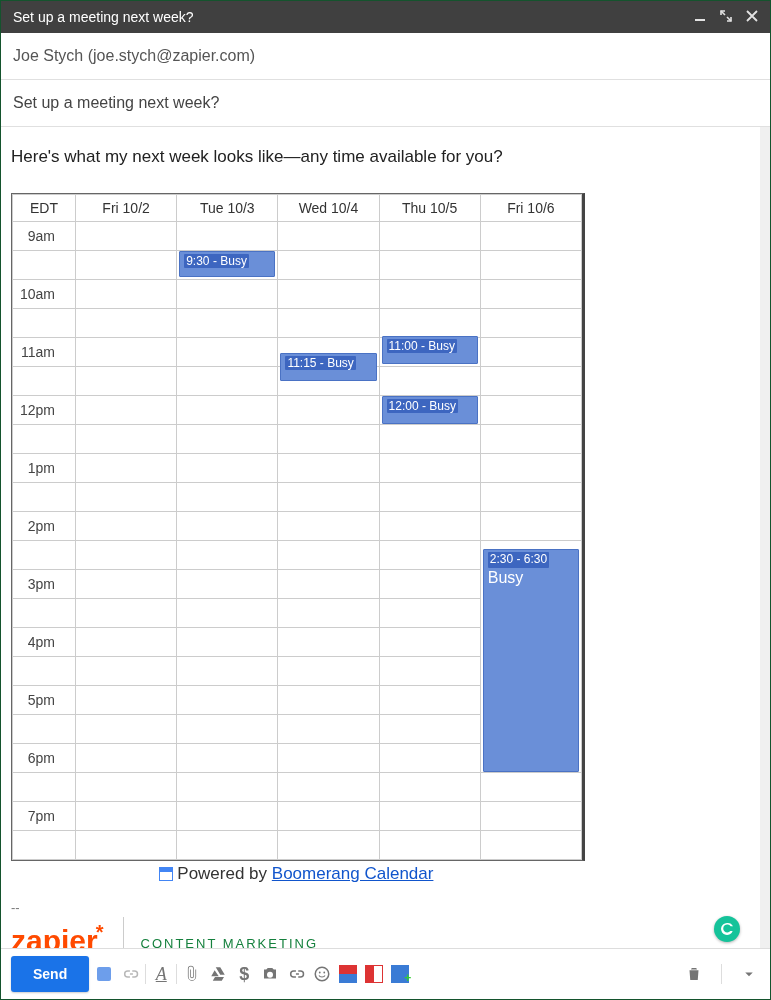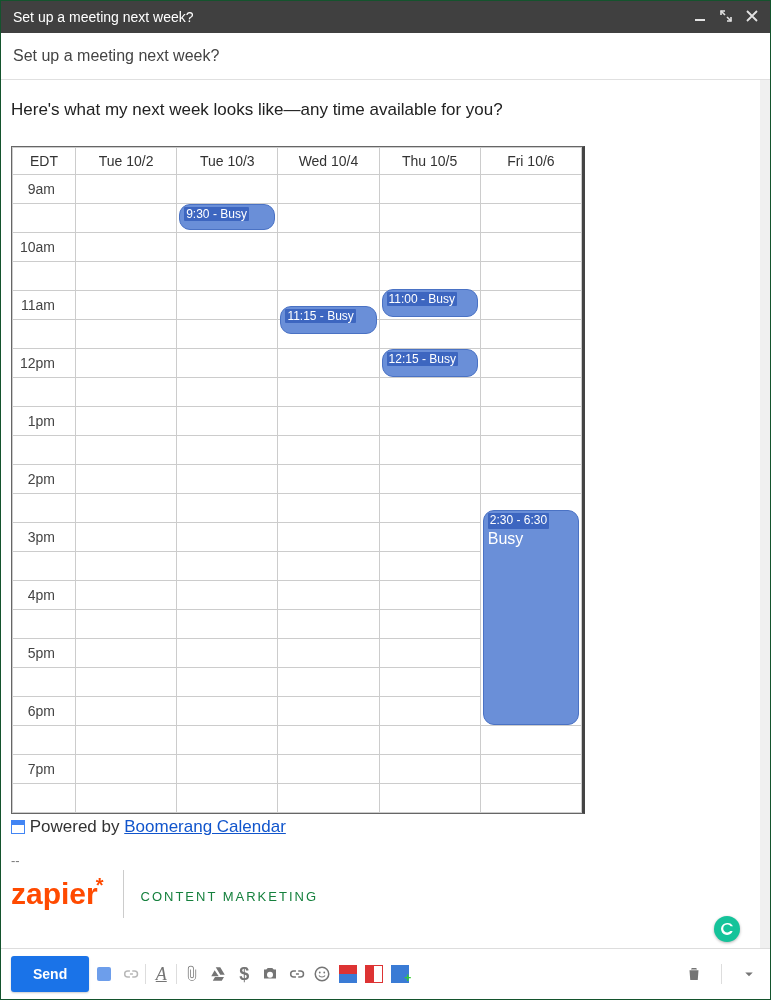--- a/index.html
+++ b/index.html
@@ -13,24 +13,24 @@
   .body{flex:1;overflow:auto;padding:20px 10px 0 10px;border-right:10px solid #f0f0f0;position:relative}
   .intro{font-size:17px;color:#222;margin-bottom:26px}
   
   .cal{border:1px solid #666;border-right:3px solid #444;width:570px;background:#fff;font-size:13px}
   .cal table{border-collapse:collapse;width:100%;table-layout:fixed}
   .cal th,.cal td{border:1px solid #ccc;padding:0;height:28px;vertical-align:top;position:relative}
   .cal th{font-weight:normal;color:#333;background:#fff;height:26px;vertical-align:middle;font-size:14px}
   .cal th:first-child{width:62px}
   .cal .hour-label{text-align:right;padding-right:20px;color:#444;font-size:14px;vertical-align:middle;height:28px}
   .cal .half td{height:28px}
-  .event{position:absolute;left:2px;right:2px;background:#6a8fd8;border:1px solid #4a72c4;color:#fff;font-size:12px;padding:2px 4px;box-sizing:border-box;overflow:hidden;border-radius:11px}
+  .event{position:absolute;left:2px;right:2px;background:#6a8fd8;border:1px solid #4a72c4;color:#fff;font-size:12px;padding:2px 4px;box-sizing:border-box;overflow:hidden;border-radius:1px}
   .event .elabel{background:#3d66c0;display:inline-block;padding:0 2px;border-radius:1px;font-size:12px}
   .event-big{line-height:1.3}
-  .powered{width:570px;text-align:left;font-size:17px;color:#333;padding:3px 0 16px 0}
+  .powered{width:570px;text-align:center;font-size:17px;color:#333;padding:3px 0 16px 0}
   .powered a{color:#1155cc;text-decoration:underline}
   .sig-sep{color:#777;font-size:13px}
   .signature{display:flex;align-items:center;gap:17px;margin:2px 0 12px 0}
   .sig-divider{width:1px;height:48px;background:#ccc}
   .sig-name{font-size:19px;color:#555}
   .sig-role{font-size:13px;color:#15803d;letter-spacing:2px;margin-top:4px}
   .logo{font-family:Arial;font-size:30px;font-weight:bold;color:#ff4a00;letter-spacing:0;position:relative}
   .logo .spark{color:#ff4a00;font-size:20px;position:relative;top:-12px;left:-2px}
   .grammarly{position:absolute;right:20px;bottom:6px;width:26px;height:26px;border-radius:50%;background:#15c39a;display:flex;align-items:center;justify-content:center;color:#fff;font-weight:bold;font-size:14px;box-shadow:0 1px 3px rgba(0,0,0,.3)}
   
@@ -68,31 +68,32 @@
           </svg>
       </span>
       <span>
         <svg width="12" height="12" viewBox="0 0 12 12">
             <path d="M1 1l10 10M11 1L1 11" stroke="#fff" stroke-width="1.8"></path>
           </svg>
       </span>
     </div>
   </div>
 
+  <div class="headers">Joe Stych (joe.stych@zapier.com)</div>
   <div class="subject">Set up a meeting next week?</div>
 
   <div class="body">
     <div class="intro">Here's what my next week looks like—any time available for you?</div>
 
     <div class="cal">
       <table>
         <thead>
           <tr>
             <th>EDT</th>
-            <th>Tue 10/2</th>
+            <th>Fri 10/2</th>
             <th>Tue 10/3</th>
             <th>Wed 10/4</th>
             <th>Thu 10/5</th>
             <th>Fri 10/6</th>
           </tr>
         </thead>
         <tbody>
 
           <tr>
               <td class="hour-label">9am</td>
@@ -150,21 +151,21 @@
               <td></td>
               <td></td>
             </tr>
 
           <tr>
               <td class="hour-label">12pm</td>
               <td></td>
               <td></td>
               <td></td>
             <td>
-              <div class="event" style="top:0;height:28px"><span class="elabel">12:15 - Busy</span></div>
+              <div class="event" style="top:0;height:28px"><span class="elabel">12:00 - Busy</span></div>
             </td>
               <td></td>
             </tr>
           <tr class="half">
               <td></td>
               <td></td>
               <td></td>
               <td></td>
               <td></td>
               <td></td>
@@ -195,21 +196,21 @@
               <td></td>
               <td></td>
             </tr>
           <tr class="half">
               <td></td>
               <td></td>
               <td></td>
               <td></td>
               <td></td>
             <td rowspan="8" style="position:relative">
-              <div class="event event-big" style="top:16px;bottom:0">
+              <div class="event event-big" style="top:8px;bottom:0">
                 <span class="elabel">2:30 - 6:30</span><br>
                 <span style="font-size:16px">Busy</span>
               </div>
             </td>
             </tr>
 
           <tr>
               <td class="hour-label">3pm</td>
               <td></td>
               <td></td>

